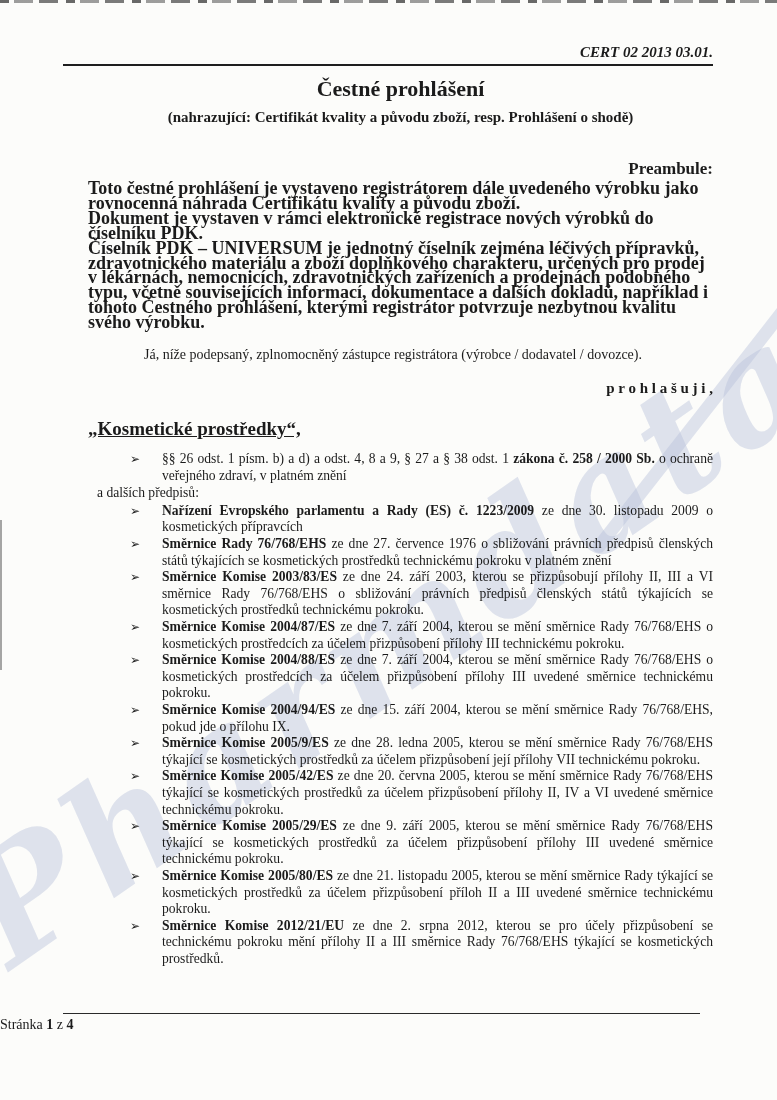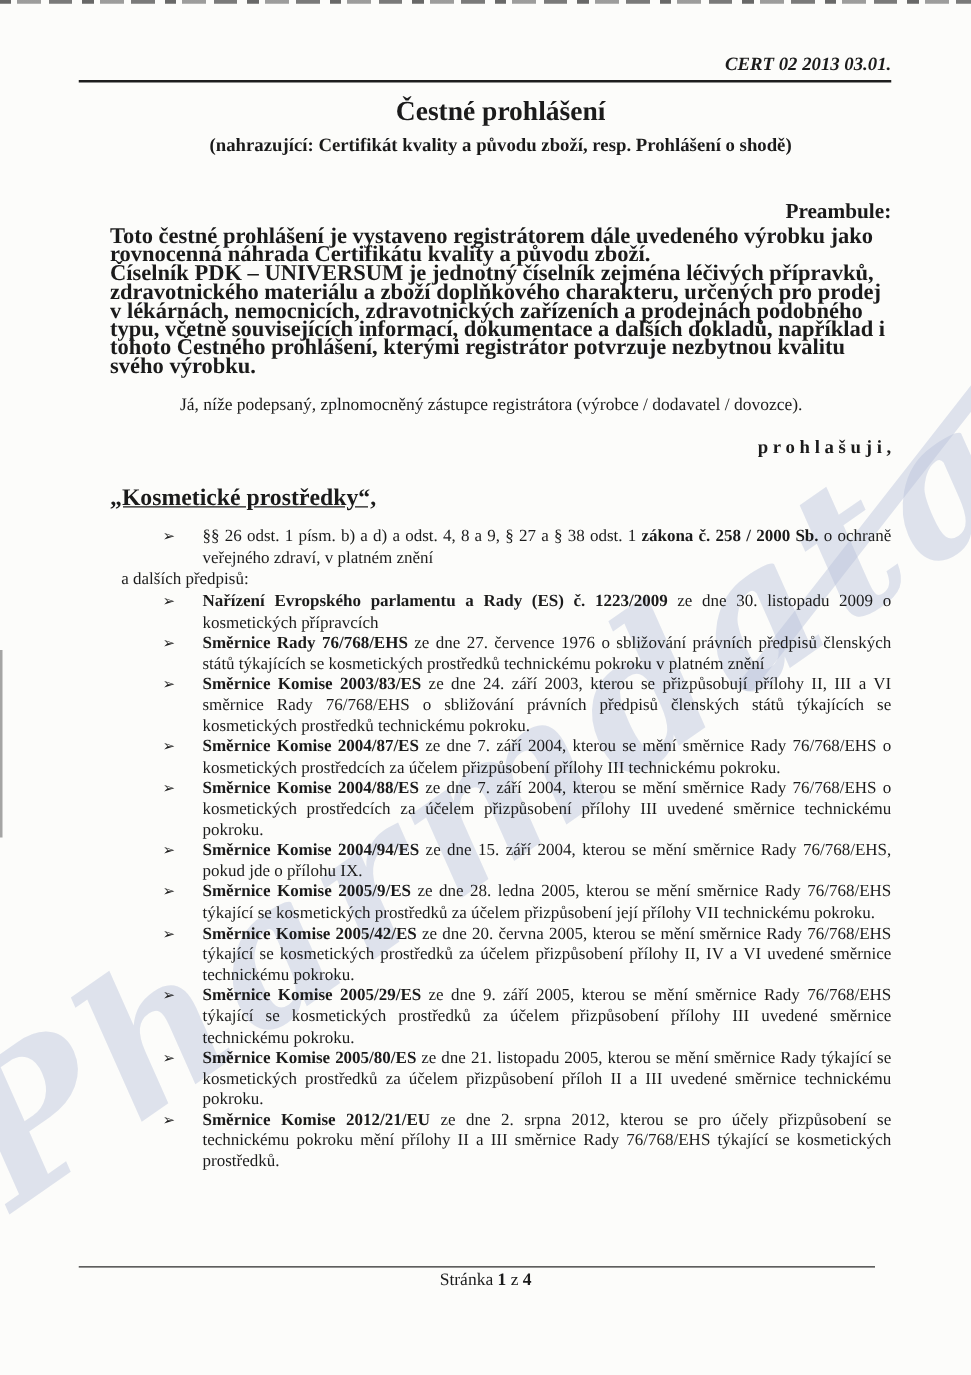--- a/index.html
+++ b/index.html
@@ -81,21 +81,21 @@
     position:absolute; left:42px; top:0;
     font-family:"DejaVu Sans",sans-serif; font-size:12px;
   }
   .additional-heading { font-size:13.6px; line-height:16.6px; margin:1px 0 1px 9px; }
   .bullet-item b { font-weight:bold; }
 
   
   .footer-rule { position:absolute; left:63px; top:1013px; width:637px; border-top:1.5px solid #2a2a2a; }
   .footer-text {
     position:absolute; top:1017px; left:0; width:777px;
-    text-align:center; font-size:14px; white-space:pre;
+    text-align:left; font-size:14px; white-space:pre;
   }
   .footer-text b { font-weight:bold; }
 </style>
 </head>
 <body>
 
 <div class="page">
 
   <div class="watermark-layer">
     <div class="watermark-text">Pharmdata s.r.o.</div>
@@ -110,20 +110,21 @@
     <div class="doc-ref">CERT 02 2013 03.01.</div>
     <div class="header-rule"></div>
 
     <div class="main">
 
       <h1 class="title">Čestné prohlášení</h1>
       <div class="subtitle">(nahrazující: Certifikát kvality a původu zboží, resp. Prohlášení o shodě)</div>
 
       <div class="preamble-heading">Preambule:</div>
       <p class="preamble-par">Toto čestné prohlášení je vystaveno registrátorem dále uvedeného výrobku jako rovnocenná náhrada Certifikátu kvality a původu zboží.</p>
+      <p class="preamble-par">Dokument je vystaven v rámci elektronické registrace nových výrobků do číselníku PDK.</p>
       <p class="preamble-par">Číselník PDK – UNIVERSUM je jednotný číselník zejména léčivých přípravků, zdravotnického materiálu a zboží doplňkového charakteru, určených pro prodej v lékárnách, nemocnicích, zdravotnických zařízeních a prodejnách podobného typu, včetně souvisejících informací, dokumentace a dalších dokladů, například i tohoto Čestného prohlášení, kterými registrátor potvrzuje nezbytnou kvalitu svého výrobku.</p>
 
       <p class="intro-line">Já, níže podepsaný, zplnomocněný zástupce registrátora (výrobce / dodavatel / dovozce).</p>
       <p class="declare-verb">p r o h l a š u j i ,</p>
       <p class="product-name">„Kosmetické prostředky“,</p>
 
       <ul class="bullet-list">
         <li class="bullet-item first-bullet">
           <span class="bullet-marker">➢</span>
           <span>§§ 26 odst. 1 písm. b) a d) a odst. 4, 8 a 9, § 27 a § 38 odst. 1 </span><b>zákona č. 258 / 2000 Sb.</b><span> o ochraně veřejného zdraví, v platném znění</span>

